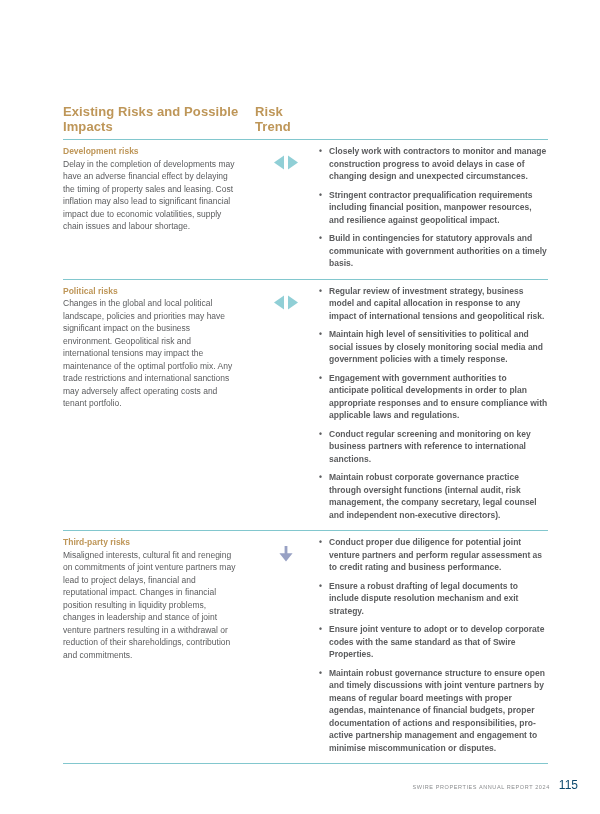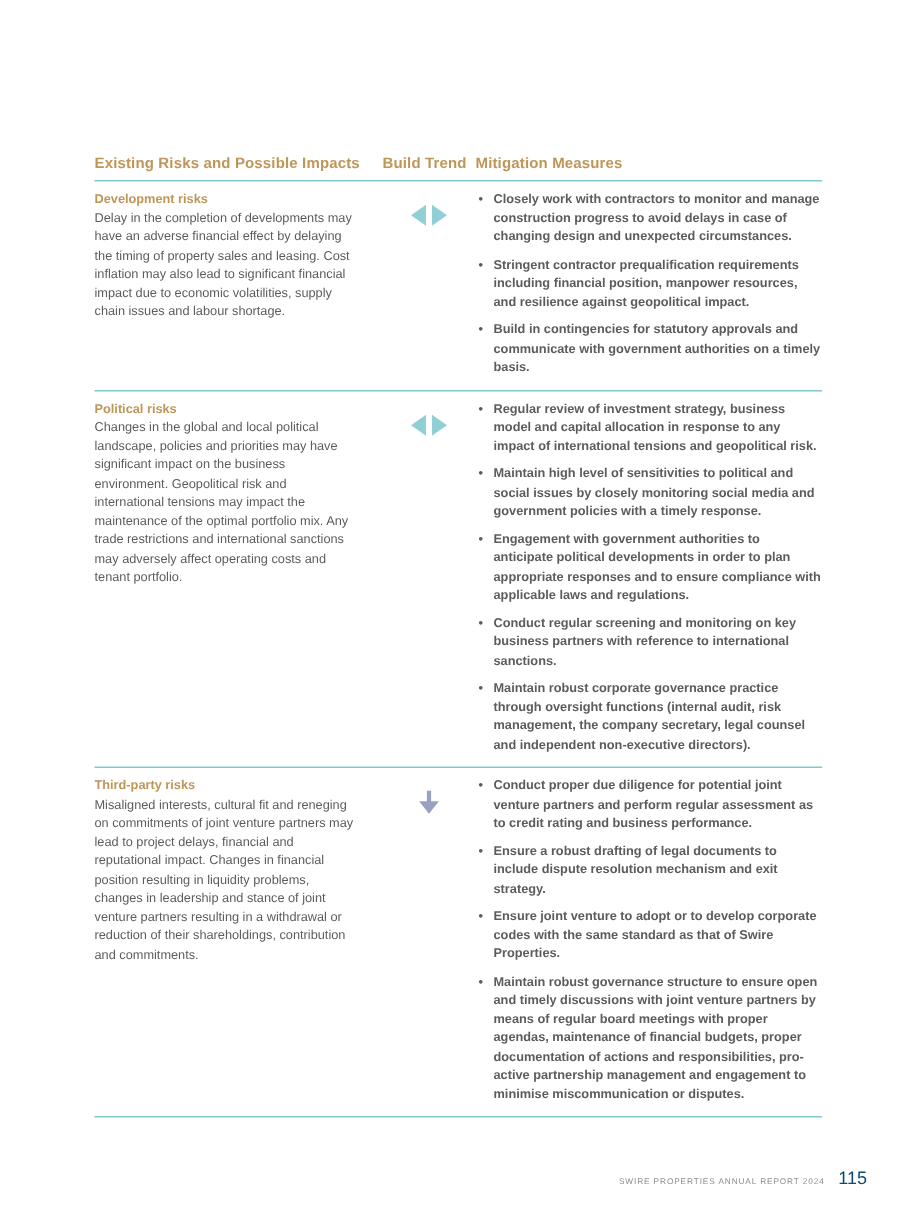--- a/index.html
+++ b/index.html
@@ -18,21 +18,21 @@
   }
   .grid-row {
     display: grid;
     grid-template-columns: 192px 62px 231px;
   }
   .hdr-row {
     border-bottom: 1px solid #82c7ce;
     padding-bottom: 5px;
   }
   .hdr {
-    font-size: 10px;
+    font-size: 13px;
     font-weight: bold;
     color: #be9658;
     letter-spacing: 0.1px;
   }
   .risk-row {
     padding-top: 5px;
     padding-bottom: 9px;
     border-bottom: 1px solid #82c7ce;
   }
   .risk-col { padding-right: 18px; }
@@ -92,22 +92,21 @@
     margin-left: 9px;
   }
 </style>
 </head>
 <body>
 
 <div class="content">
 
   <div class="grid-row hdr-row">
     <div class="hdr">Existing Risks and Possible Impacts</div>
-    <div class="hdr">Build Trend</div>
-    <div class="hdr">Mitigation Measures</div>
+    <div class="hdr">Risk Trend</div>
   </div>
 
   <div class="grid-row risk-row">
     <div class="risk-col">
       <div class="risk-title">Development risks</div>
       <div class="risk-desc">Delay in the completion of developments may have an adverse financial effect by delaying the timing of property sales and leasing. Cost inflation may also lead to significant financial impact due to economic volatilities, supply chain issues and labour shortage.</div>
     </div>
     <div class="trend-col">
       <span class="icon-stable">
         <svg width="24" height="15" viewBox="0 0 24 15">

